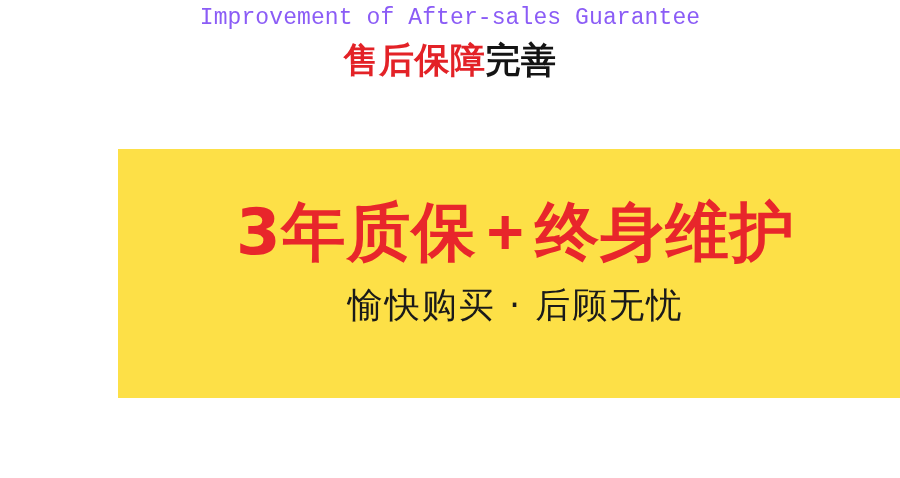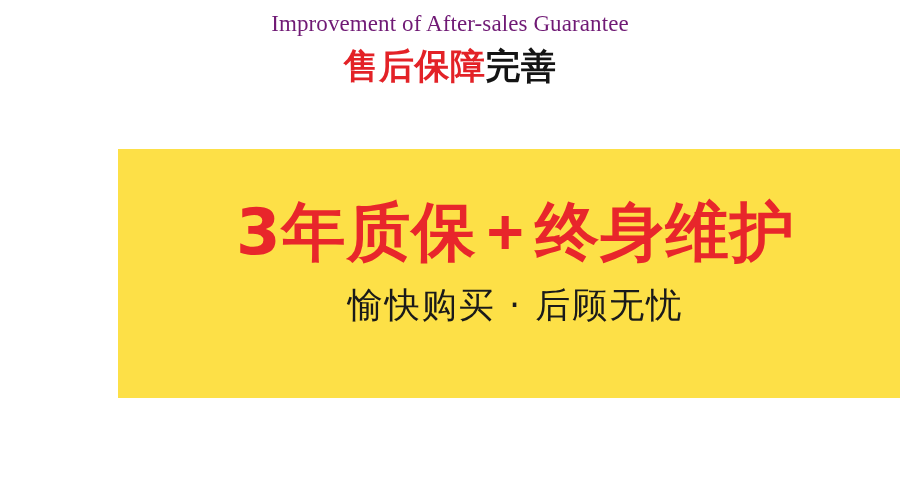--- a/index.html
+++ b/index.html
@@ -26,27 +26,27 @@
   .header-block {
     position: absolute;
     top: 0;
     left: 0;
     width: 900px;
     text-align: center;
   }
 
   .headline-en {
     margin: 0;
-    padding-top: 10px;
+    padding-top: 4px;
     font-size: 23px;
     line-height: 28px;
     font-weight: 400;
     letter-spacing: 0.1px;
-    color: #701a75;
-    font-family: Liberation Serif, serif;
+    color: #8b5cf6;
+    font-family: Liberation Mono, monospace;
     white-space: nowrap;
   }
 
   .headline-cn {
     margin: 0;
     padding-top: 8px;
     font-size: 35px;
     line-height: 40px;
     font-weight: 700;
     letter-spacing: 0.5px;

